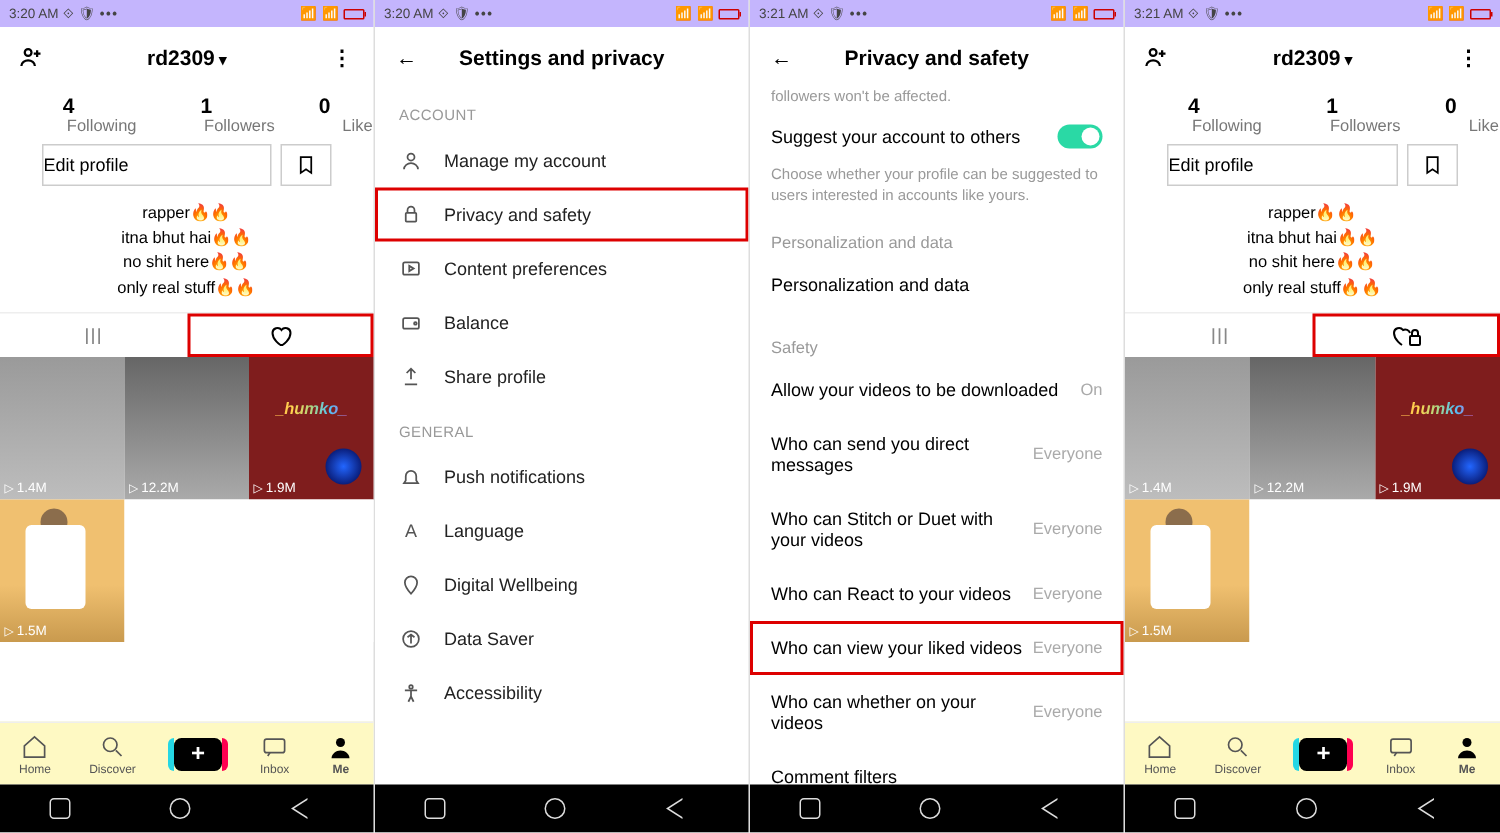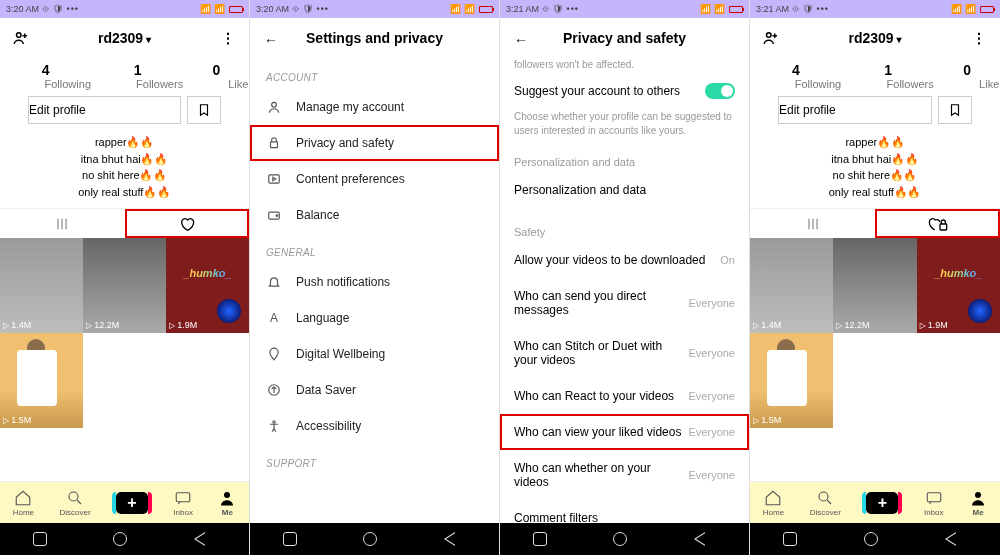--- a/index.html
+++ b/index.html
@@ -60,21 +60,21 @@
 
   .navrow{ height:32px; background:#000; display:flex; justify-content:space-around; align-items:center;}
   .navrow .sh{ width:14px; height:14px; border:1.5px solid #ddd;}
   .navrow .sq{ border-radius:3px;}
   .navrow .ci{ border-radius:50%;}
   .navrow .tr{ width:0; height:0; border:none; border-top:7px solid transparent; border-bottom:7px solid transparent; border-right:11px solid #ddd;}
   .navrow .tr2{ width:0;height:0;border:none; border-top:7px solid transparent; border-bottom:7px solid transparent; border-right:11px solid #000; position:relative; left:-9px;}
   .tri-wrap{ display:flex;}
 
   
-  .secthdr{ font-size:10px; color:#999; padding:14px 16px 6px; letter-spacing:0.3px;font-style:italic;}
+  .secthdr{ font-size:10px; color:#999; padding:14px 16px 6px; letter-spacing:0.3px;}
   .srow{ display:flex; align-items:center; gap:14px; padding:11px 16px; font-size:12px; color:#222;}
   .srow .ic{ width:16px; display:flex; justify-content:center; color:#555;}
   .srow.hl{ outline:2px solid #d00; outline-offset:-2px;}
   .scroll{ overflow-y:auto; flex:1;}
 
   
   .pshead{ font-size:10px; color:#999; padding:0 14px; line-height:1.4;}
   .psrow{ display:flex; justify-content:space-between; align-items:center; padding:11px 14px; font-size:12px;}
   .psrow .v{ color:#aaa; font-size:11px;}
   .psrow.hl{ outline:2px solid #d00; outline-offset:-2px;}
@@ -260,20 +260,28 @@
         </div>
     <div class="srow">
           <span class="ic">
             <svg width="14" height="14" viewBox="0 0 24 24" fill="none" stroke="#555" stroke-width="2">
               <rect x="3" y="7" width="18" height="12" rx="2"></rect>
               <circle cx="17" cy="13" r="1.5"></circle>
             </svg>
           </span>
           <span>Balance</span>
         </div>
+    <div class="srow">
+          <span class="ic">
+            <svg width="14" height="14" viewBox="0 0 24 24" fill="none" stroke="#555" stroke-width="2">
+              <path d="M12 3v12M7 8l5-5 5 5M5 21h14"></path>
+            </svg>
+          </span>
+          <span>Share profile</span>
+        </div>
 
     <div class="secthdr">GENERAL</div>
     <div class="srow">
           <span class="ic">
             <svg width="14" height="14" viewBox="0 0 24 24" fill="none" stroke="#555" stroke-width="2">
               <path d="M6 16V11a6 6 0 1 1 12 0v5l2 3H4z"></path>
             </svg>
           </span>
           <span>Push notifications</span>
         </div>
@@ -301,21 +309,20 @@
     <div class="srow">
           <span class="ic">
             <svg width="14" height="14" viewBox="0 0 24 24" fill="none" stroke="#555" stroke-width="2">
               <circle cx="12" cy="5" r="2"></circle>
               <path d="M5 9h14M12 9v7M9 22l3-6 3 6"></path>
             </svg>
           </span>
           <span>Accessibility</span>
         </div>
 
-    <div class="secthdr">SUPPORT</div>
   </div>
   <div class="navrow">
     <div class="sh sq"></div>
     <div class="sh ci"></div>
     <div class="tri-wrap">
           <div class="tr"></div>
           <div class="tr2"></div>
         </div>
   </div>
 </div>

